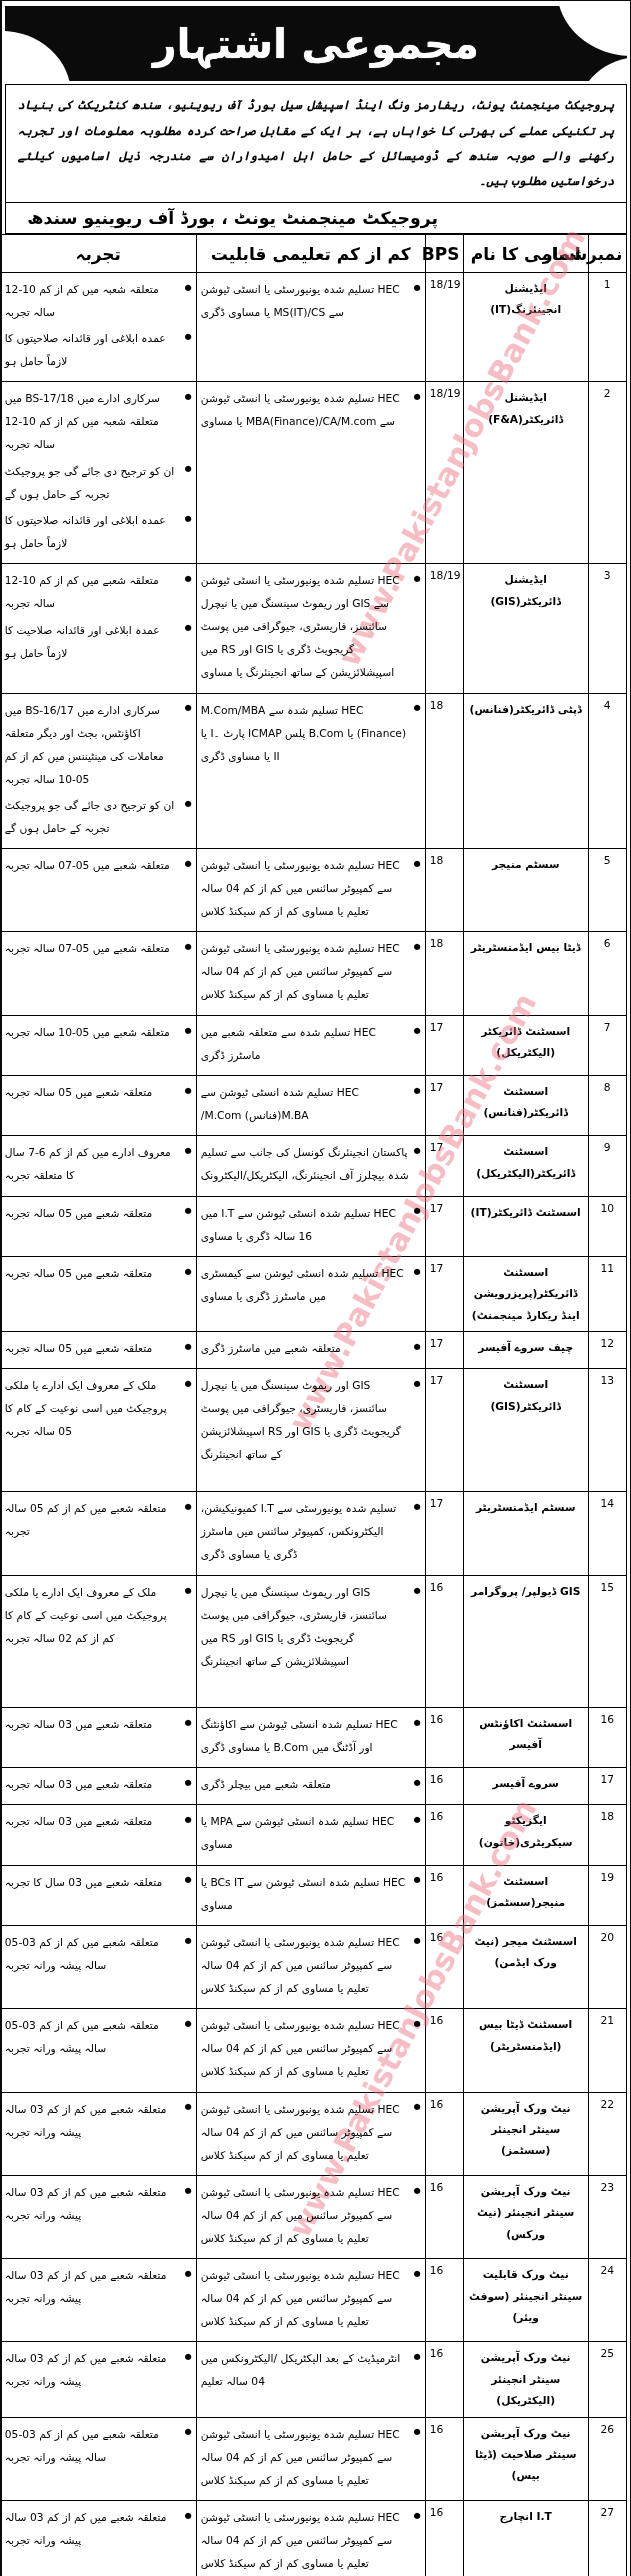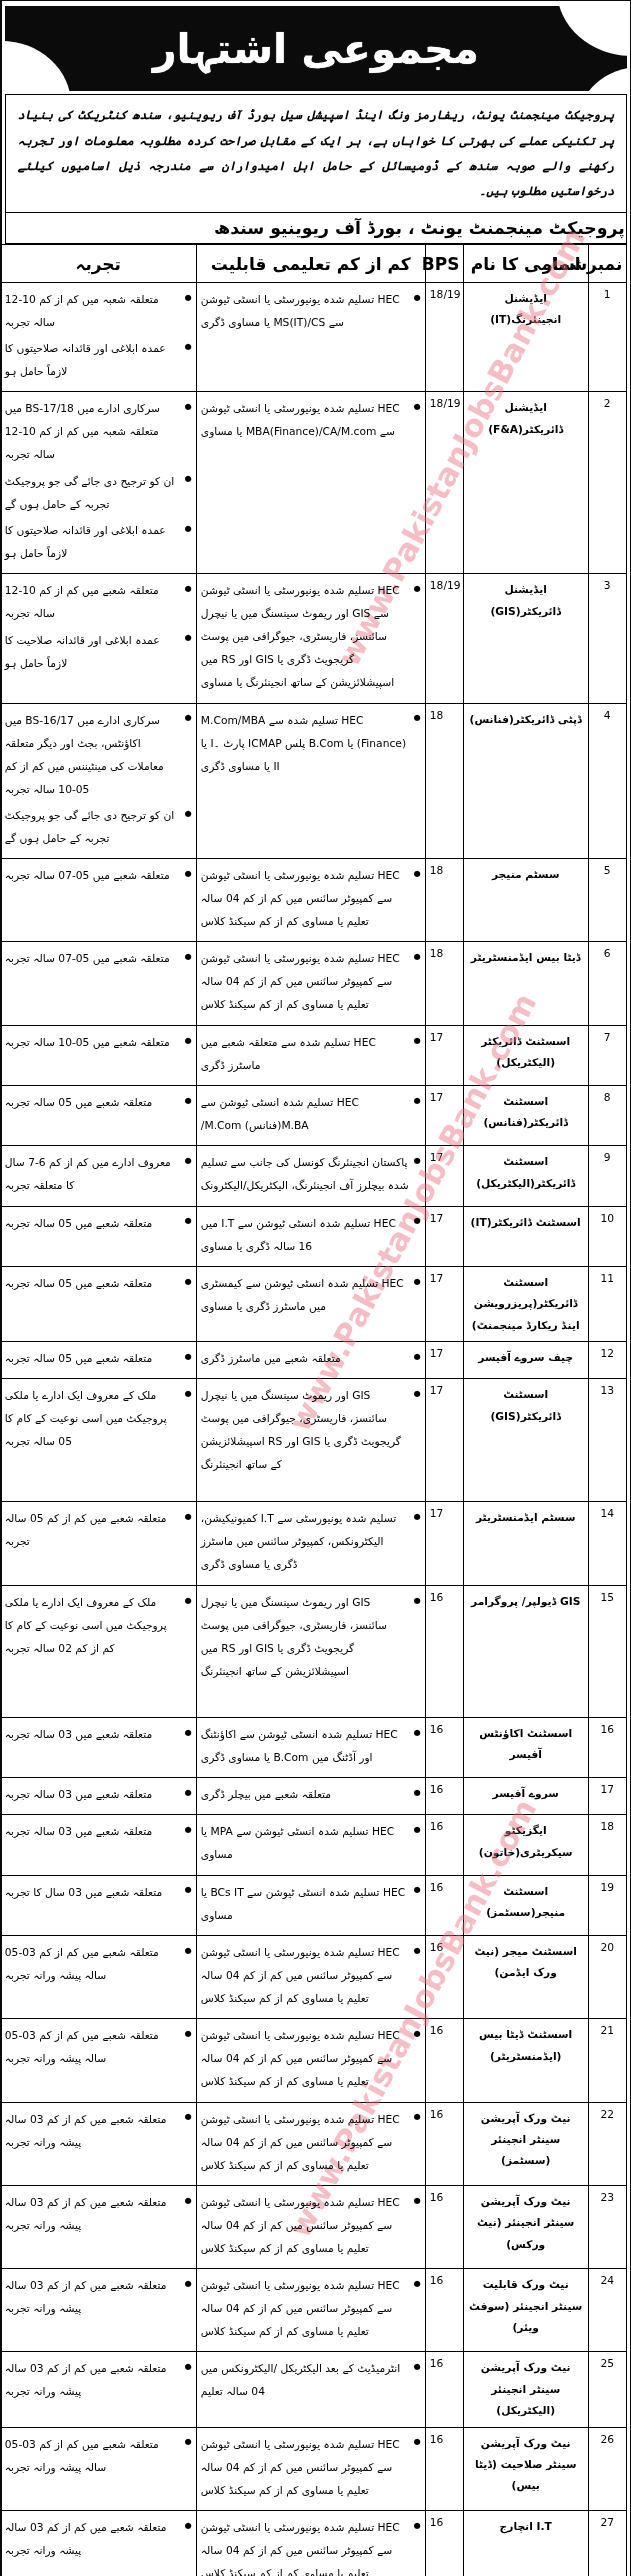--- a/index.html
+++ b/index.html
@@ -6,39 +6,39 @@
   body { background:#d8d8d8; font-family:"DejaVu Sans", sans-serif; }
   .page {
     position:relative; width:632px; min-height:2576px; margin:0 auto;
     background:#ffffff; color:#000;
     border-left:3.3px solid #0a0a0a; border-right:1.6px solid #0a0a0a;
     border-top:1.6px solid #0a0a0a; border-bottom:8.2px solid #0a0a0a;
     overflow:hidden;
   }
   
   .banner {
-    position:relative; height:85px; background:#0b0b0b; margin:5px 3.3px 0 3.3px;
+    position:relative; height:75px; background:#0b0b0b; margin:5px 3.3px 0 3.3px;
     display:flex; align-items:center; justify-content:center; overflow:hidden;
   }
   .banner-title {
     color:#fff; font-size:41px; font-weight:bold; letter-spacing:1.6px;
     text-shadow:0 0 0.8px #fff;
   }
   .swoosh { position:absolute; background:#fff; }
   .swoosh.left { left:-33px; bottom:-41px; width:99px; height:91px; border-radius:0 70% 0 0; }
   .swoosh.right { right:-37px; top:-45px; width:107px; height:95px; border-radius:0 0 0 70%; }
   .swoosh.right2 { right:-41px; bottom:-58px; width:91px; height:82px; border-radius:70% 0 0 0; }
   
   .intro {
     border:1.6px solid #000; margin:3.3px 3.3px 0 3.3px; padding:8.2px 11.5px;
     font-size:12px; line-height:2.1; text-align:justify; font-weight:bold;font-style:italic;
   }
   .section-bar {
-    border:1.6px solid #000; border-top:none; margin:0 3.3px; padding:5px 1px;
-    text-align:right; font-size:17.3px; font-weight:bold;
+    border:1.6px solid #000; border-top:none; margin:0 3.3px; padding:5px 21px;
+    text-align:left; font-size:17.3px; font-weight:bold;
   }
   
   table.jobs { width:625px; margin:0 3.3px; border-collapse:collapse; table-layout:fixed; }
   table.jobs th, table.jobs td {
     border:1.6px solid #000; vertical-align:top; padding:5px 4.1px; font-size:10.7px;
   }
   table.jobs th { font-size:17px; font-weight:bold; text-align:center; padding:8.2px 3.3px; }
   col.c-serial { width:38px; } col.c-pos { width:125px; } col.c-bps { width:38px; }
   col.c-qual { width:229px; } col.c-exp { width:196px; }
   td.serial { text-align:center; font-size:11.5px; padding-top:11.5px; }

